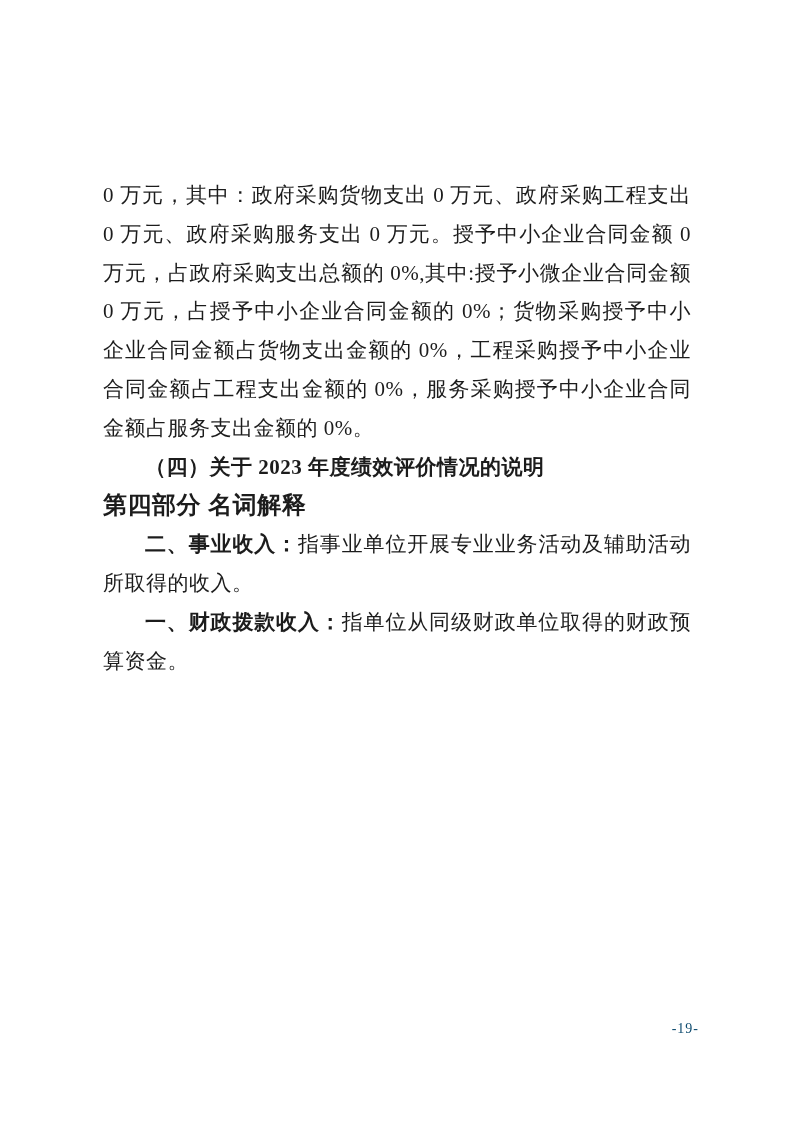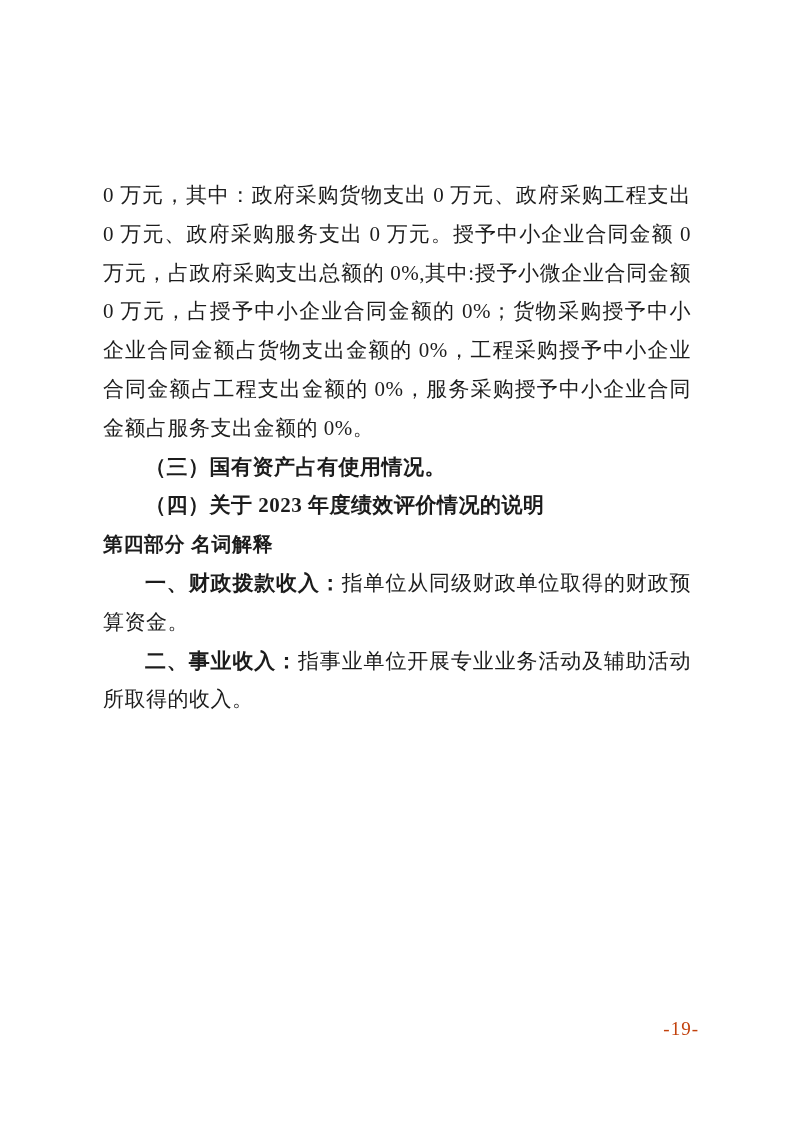--- a/index.html
+++ b/index.html
@@ -36,46 +36,45 @@
     text-indent: 2em;
   }
   .sub-heading {
     font-weight: bold;
   }
   .section-heading {
     margin: 0;
     padding: 0;
     font-family: "Liberation Sans", "DejaVu Sans", sans-serif;
     font-weight: bold;
-    font-size: 20px;
+    font-size: 24px;
     line-height: 38.8px;
     text-align: left;
     letter-spacing: 0.5px;
   }
   .term {
     font-family: "Liberation Sans", "DejaVu Sans", sans-serif;
     font-weight: bold;
   }
   .page-number {
     position: absolute;
     top: 990px;
     right: 94px;
-    font-size: 19px;
+    font-size: 14px;
     line-height: 22px;
     font-family: "Liberation Serif", "DejaVu Serif", serif;
-    color: #c2410c;
+    color: #0c4a6e;
     letter-spacing: 1px;
   }
 </style>
 </head>
 <body>
 
 <div class="page">
   <div class="body-text">
     <p class="para">0 万元，其中：政府采购货物支出 0 万元、政府采购工程支出 0 万元、政府采购服务支出 0 万元。授予中小企业合同金额 0 万元，占政府采购支出总额的 0%,其中:授予小微企业合同金额 0 万元，占授予中小企业合同金额的 0%；货物采购授予中小企业合同金额占货物支出金额的 0%，工程采购授予中小企业合同金额占工程支出金额的 0%，服务采购授予中小企业合同金额占服务支出金额的 0%。</p>
-    <p class="para indent sub-heading">（三）国有资产占有使用情况。</p>
     <p class="para indent sub-heading">（四）关于 2023 年度绩效评价情况的说明</p>
     <h2 class="section-heading">第四部分 名词解释</h2>
+    <p class="para indent"><span class="term">二、事业收入：</span><span>指事业单位开展专业业务活动及辅助活动所取得的收入。</span></p>
     <p class="para indent"><span class="term">一、财政拨款收入：</span><span>指单位从同级财政单位取得的财政预算资金。</span></p>
-    <p class="para indent"><span class="term">二、事业收入：</span><span>指事业单位开展专业业务活动及辅助活动所取得的收入。</span></p>
   </div>
   <div class="page-number">-19-</div>
 </div>
 
 </body></html>

